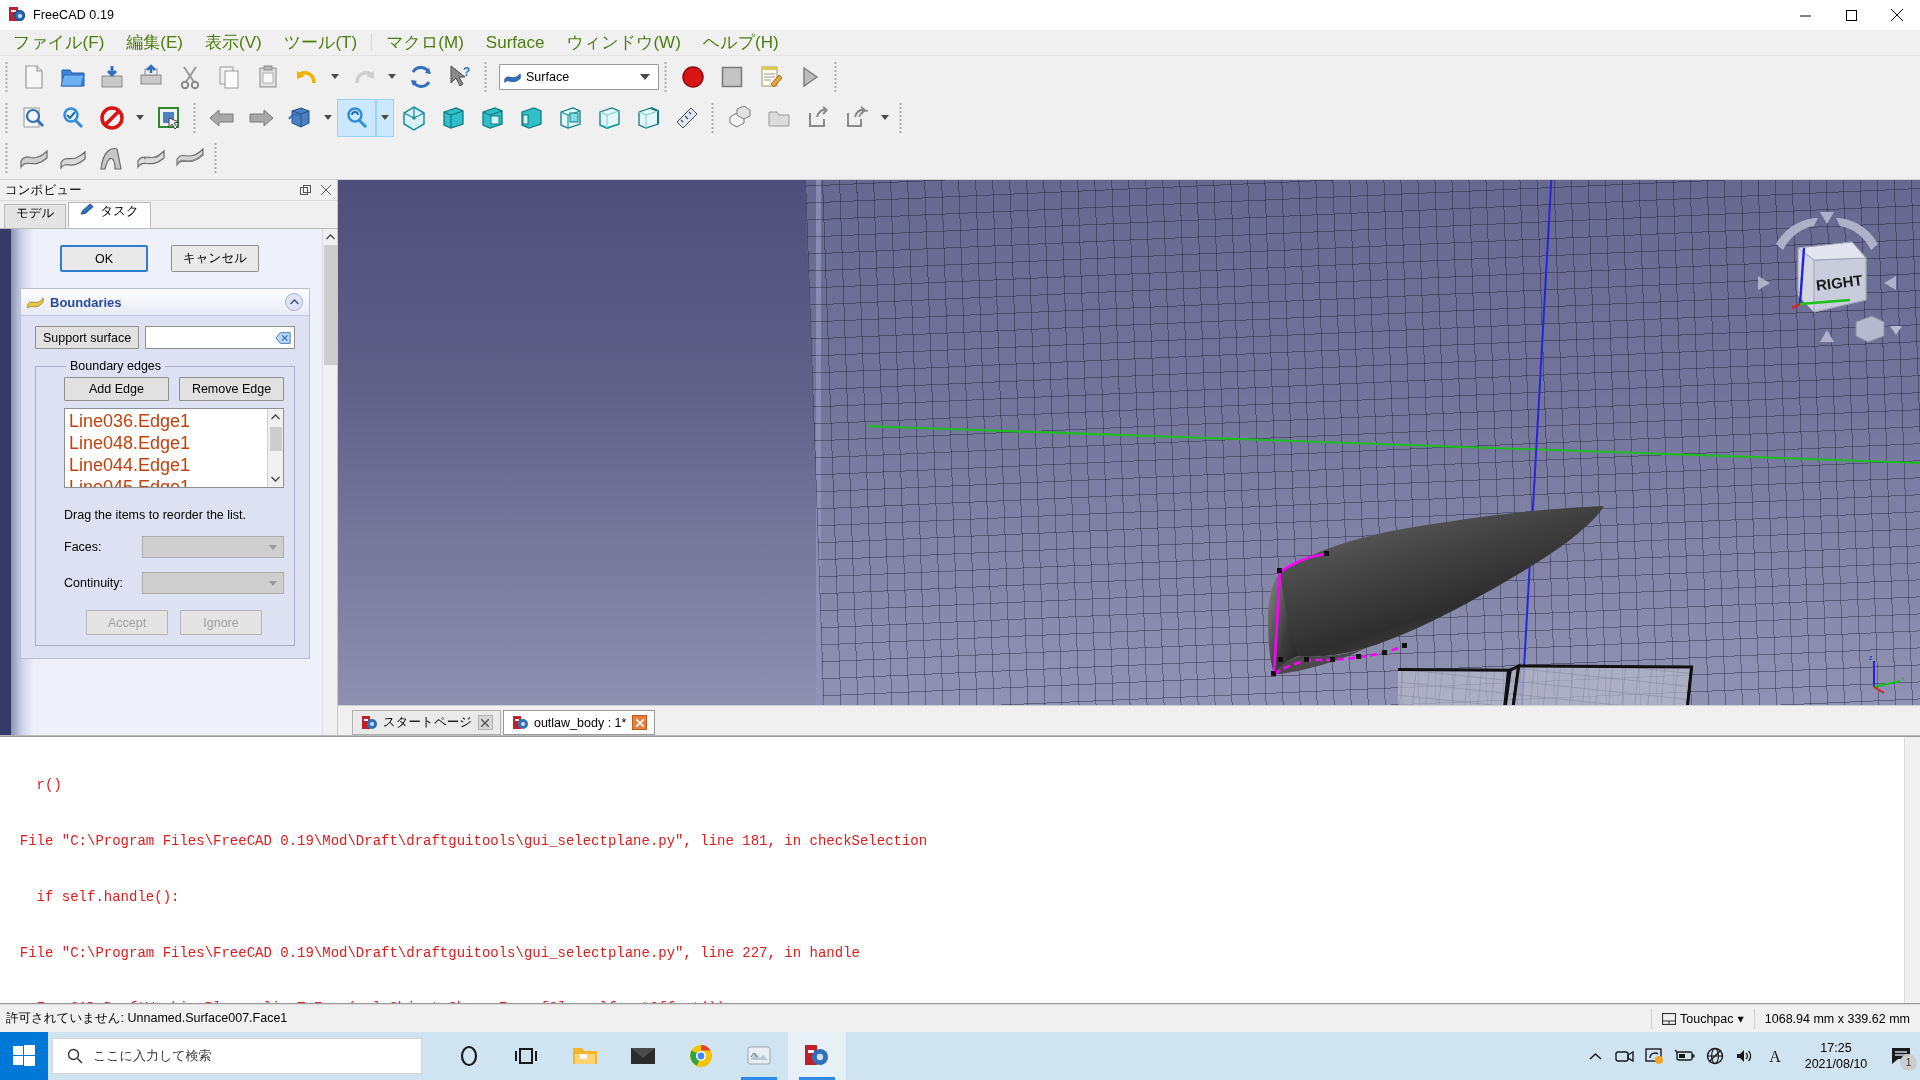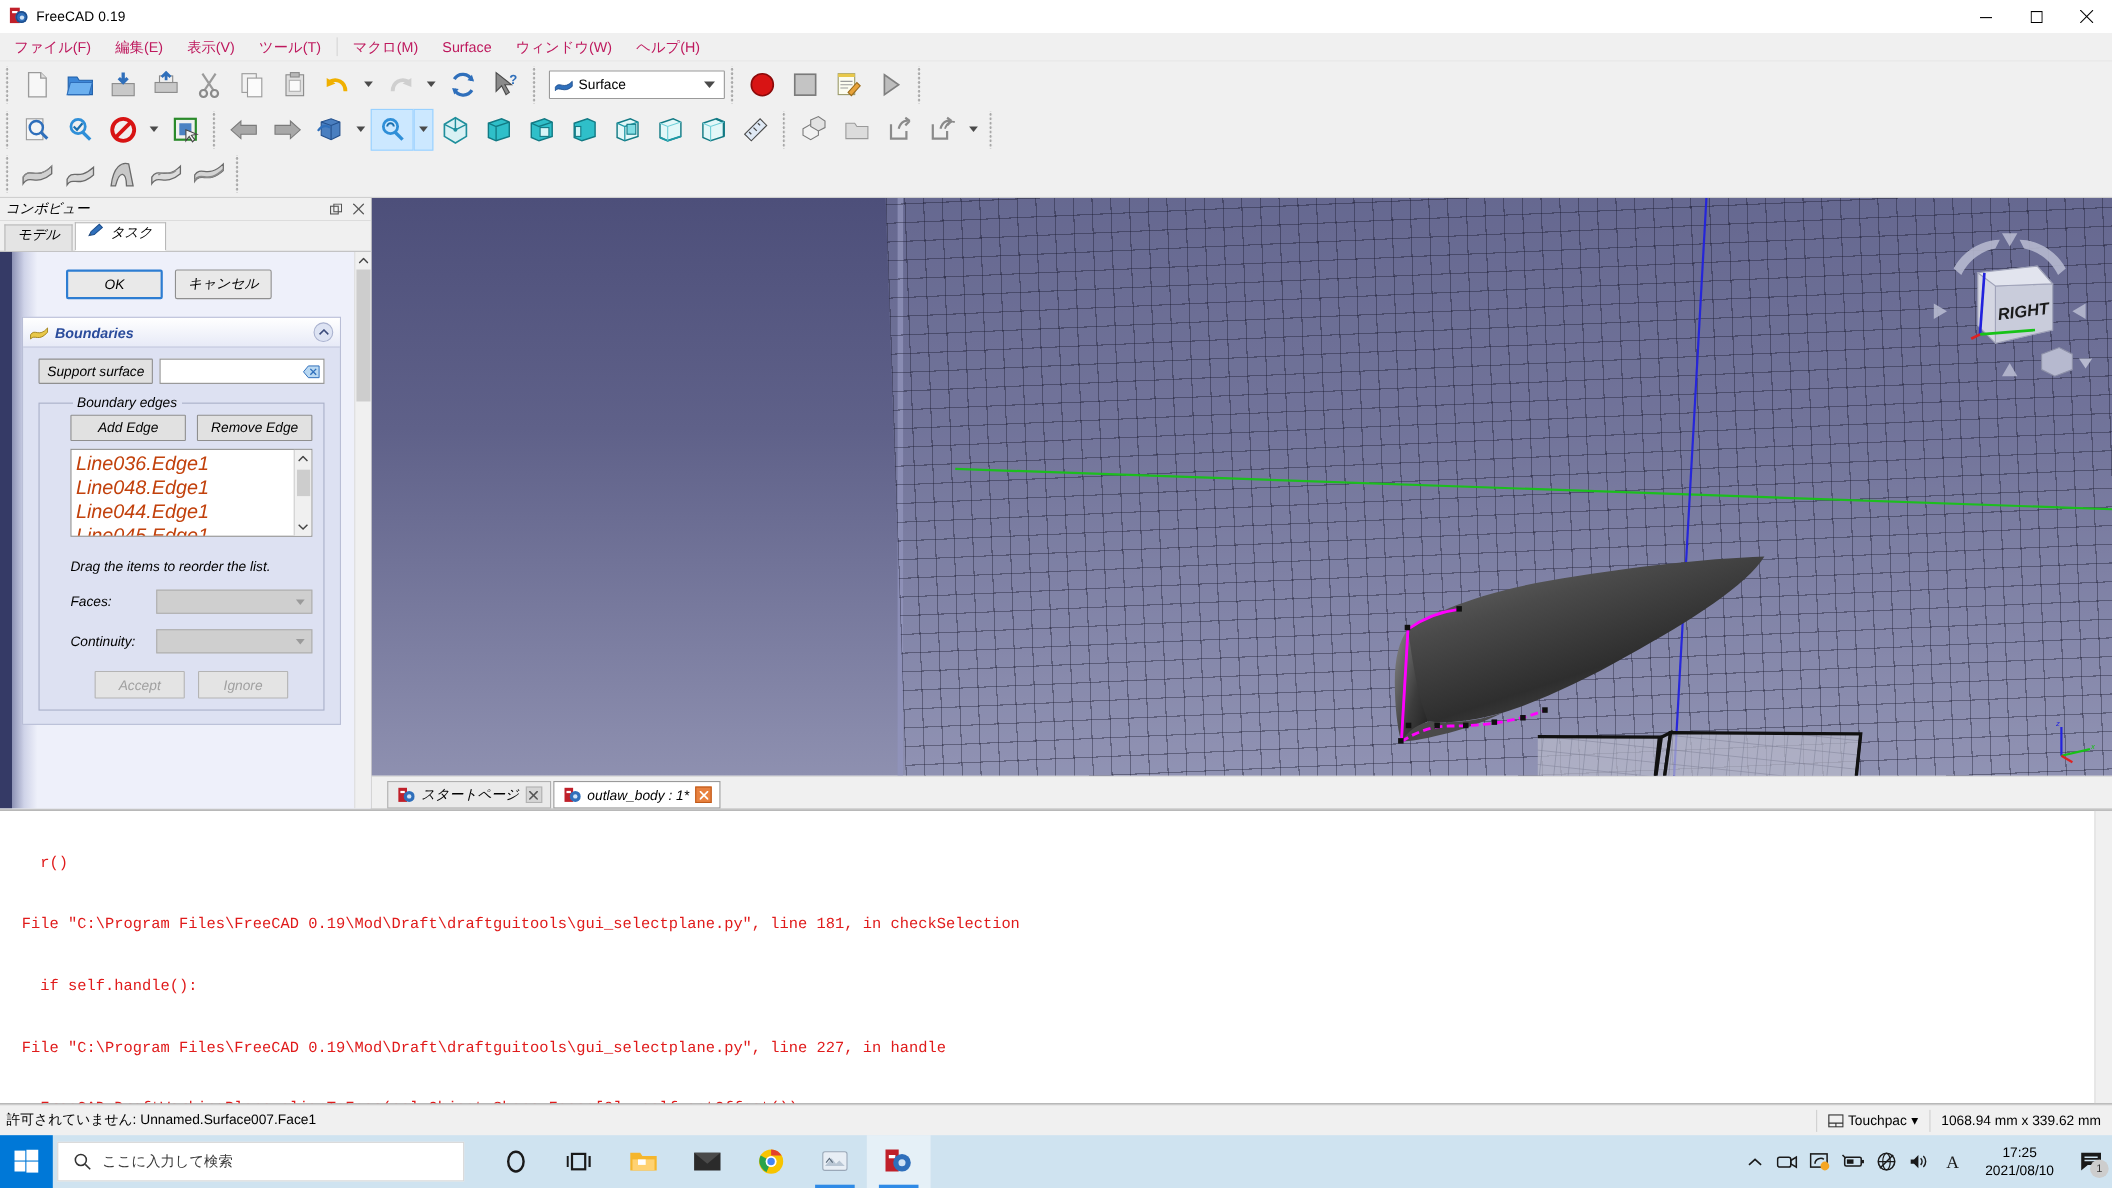--- a/index.html
+++ b/index.html
@@ -48,21 +48,21 @@
   .win-btn svg { display: block; }
 
   
   .menubar {
     height: 26px; background: #f0f0f0;
     display: flex; align-items: center;
     border-bottom: 1px solid #e4e4e4;
     flex: 0 0 26px; padding-left: 2px;
   }
   .menu-item {
-    padding: 3px 11px; font-size: 13px; color: #be185d;
+    padding: 3px 11px; font-size: 17px; color: #4d7c0f;
     line-height: 18px; white-space: nowrap;
   }
   .menu-sep {
     width: 1px; height: 17px; background: #d4d4d4; margin: 0 3px;
   }
 
   
   .toolbar-area {
     background: #f0f0f0; border-bottom: 1px solid #cfcfcf;
     flex: 0 0 auto; padding-bottom: 1px;
@@ -100,21 +100,20 @@
   .wb-select .wb-chev {
     width: 0; height: 0; border-left: 5px solid transparent;
     border-right: 5px solid transparent; border-top: 6px solid #4a4a4a;
     margin-right: 4px;
   }
 
   
   .main {
     flex: 1 1 auto; display: flex; min-height: 0;
     background: #f0f0f0;
-    font-style: italic;
   }
 
   
   .combo {
     width: 338px; flex: 0 0 338px;
     display: flex; flex-direction: column;
     background: #f0f0f0; border-right: 1px solid #c8c8c8;
   }
   .combo-header {
     height: 21px; background: #f0f0f0;
@@ -145,21 +144,21 @@
     flex: 1; position: relative; overflow: hidden;
     background: #eef0fa;
     display: flex;
   }
   .task-inner {
     flex: 1; min-width: 0;
     background: linear-gradient(to right, #353a66 0px, #353a66 11px, #8d92b5 11px, #cfd3e8 22px, #eef0fa 34px, #eef0fa 100%);
     padding: 0;
   }
   .ok-row {
-    display: flex; gap: 11px; padding: 16px 0 8px 60px;
+    display: flex; gap: 23px; padding: 16px 0 8px 60px;
   }
   .dlgbtn {
     width: 88px; height: 27px;
     border: 1px solid #8f8f8f; background: #e9e9e9;
     font-size: 12.5px; color: #000;
     display: flex; align-items: center; justify-content: center;
     border-radius: 2px;
   }
   .dlgbtn.primary { border: 2px solid #2d7dd2; background: #e9e9e9; }
 

